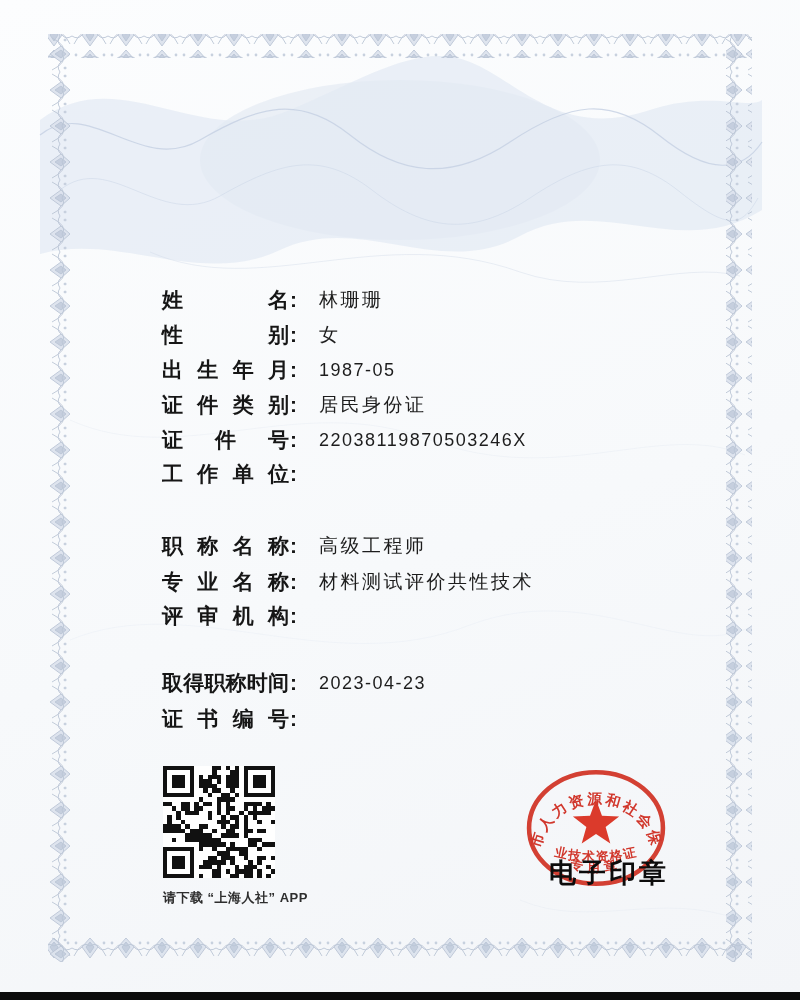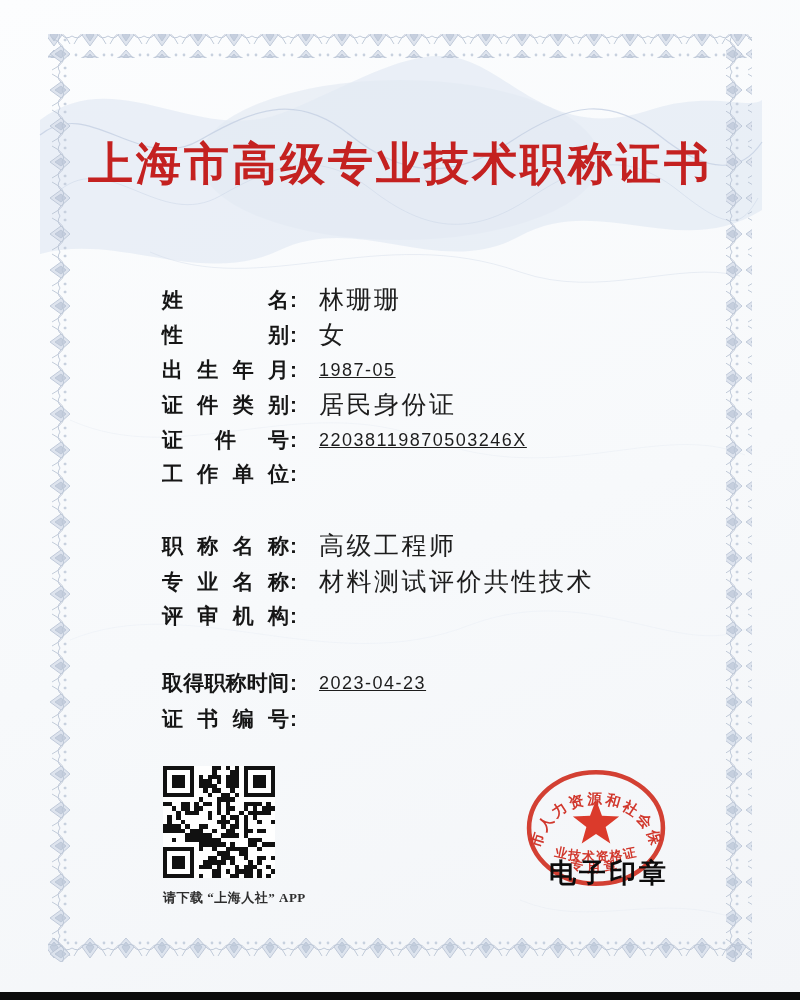--- a/index.html
+++ b/index.html
@@ -14,23 +14,23 @@
     font-size:45px;font-weight:700;letter-spacing:3px;color:#c42120;
     font-family:"Liberation Sans","DejaVu Sans",sans-serif;
   }
   .row{position:absolute;left:162px;display:flex;align-items:flex-start;}
   .flabel{
     display:flex;justify-content:space-between;width:127px;
     font-size:21px;font-weight:700;color:#161616;line-height:26px;
   }
   .colon{font-size:21px;font-weight:700;color:#161616;line-height:26px;margin-left:1px;}
   .value{margin-left:22px;color:#1d1d1d;}
-  .v-cjk{font-family:"Liberation Serif","DejaVu Serif",serif;font-size:25px;line-height:26px;letter-spacing:2.5px;max-width:382px;}
-  .v-num{font-family:"Liberation Sans","DejaVu Sans",sans-serif;font-size:18px;line-height:26px;letter-spacing:1.5px;font-weight:500;text-decoration:underline;}
-  .qr-block{position:absolute;left:163px;top:766px;width:220px;font-family:Liberation Serif, serif;}
+  .v-cjk{font-family:"Liberation Serif","DejaVu Serif",serif;font-size:19px;line-height:26px;letter-spacing:2.5px;max-width:382px;}
+  .v-num{font-family:"Liberation Sans","DejaVu Sans",sans-serif;font-size:18px;line-height:26px;letter-spacing:1.5px;font-weight:500;}
+  .qr-block{position:absolute;left:163px;top:766px;width:220px;}
   .qr{width:112px;height:112px;display:block;}
   .qr-caption{margin-top:11px;font-size:13px;font-weight:700;color:#2e2e2e;line-height:17px;letter-spacing:0.5px;}
   .seal{position:absolute;left:524px;top:768px;width:144px;height:122px;opacity:0.94;}
   .seal-overlay{
     position:absolute;left:549px;top:855px;font-size:27px;font-weight:700;
     color:#0c0c0c;letter-spacing:3px;white-space:nowrap;text-align:center;
   }
   .scan-bar{position:absolute;left:0;bottom:0;width:800px;height:8px;background:#0b0b0b;}
 </style>
 </head>
@@ -76,21 +76,20 @@
     </g>
 
     <g>
       <rect x="48" y="34" width="704" height="24" fill="url(#laceH)"></rect>
       <rect x="48" y="938" width="704" height="24" fill="url(#laceH)"></rect>
       <rect x="48" y="34" width="26" height="928" fill="url(#laceV)"></rect>
       <rect x="726" y="34" width="26" height="928" fill="url(#laceV)"></rect>
     </g>
   </svg>
 
-  <h1 class="title">上海市高级专业技术职称证书</h1>
 
   <div class="row" style="top:287px">
     <span class="flabel jlabel">
         <span>姓</span>
         <span>名</span>
       </span>
       <span class="colon">:</span>
     <span class="value v-cjk">林珊珊</span>
   </div>
   <div class="row" style="top:322px">

